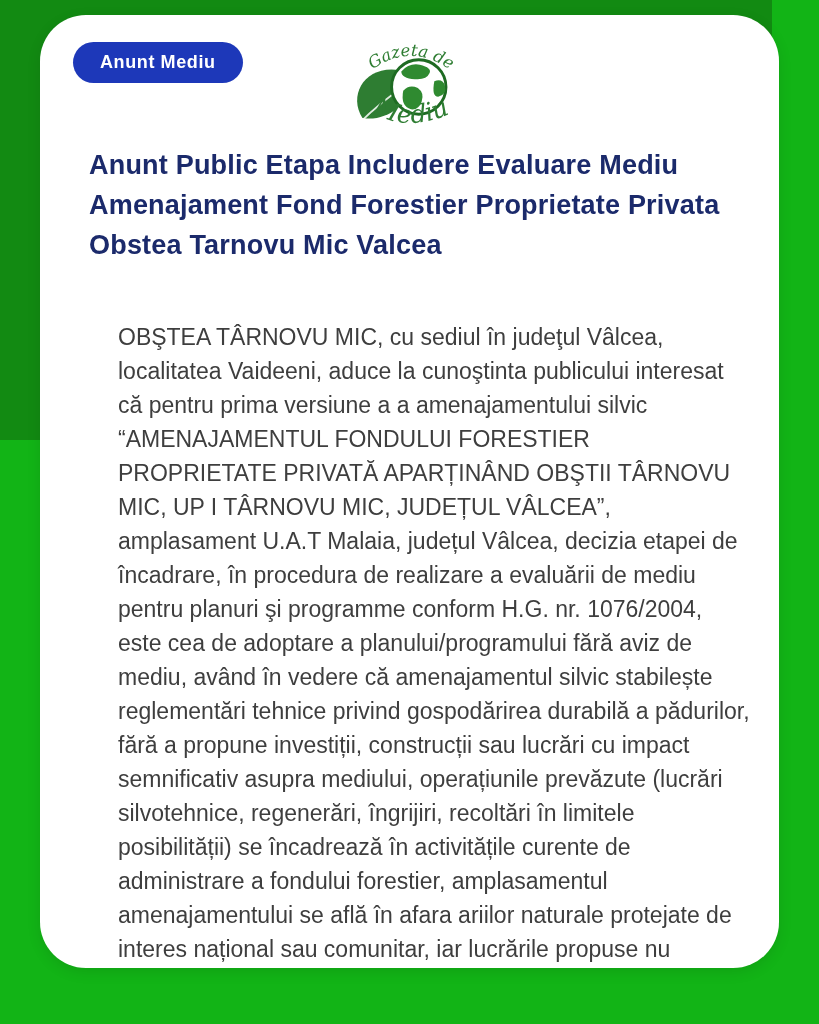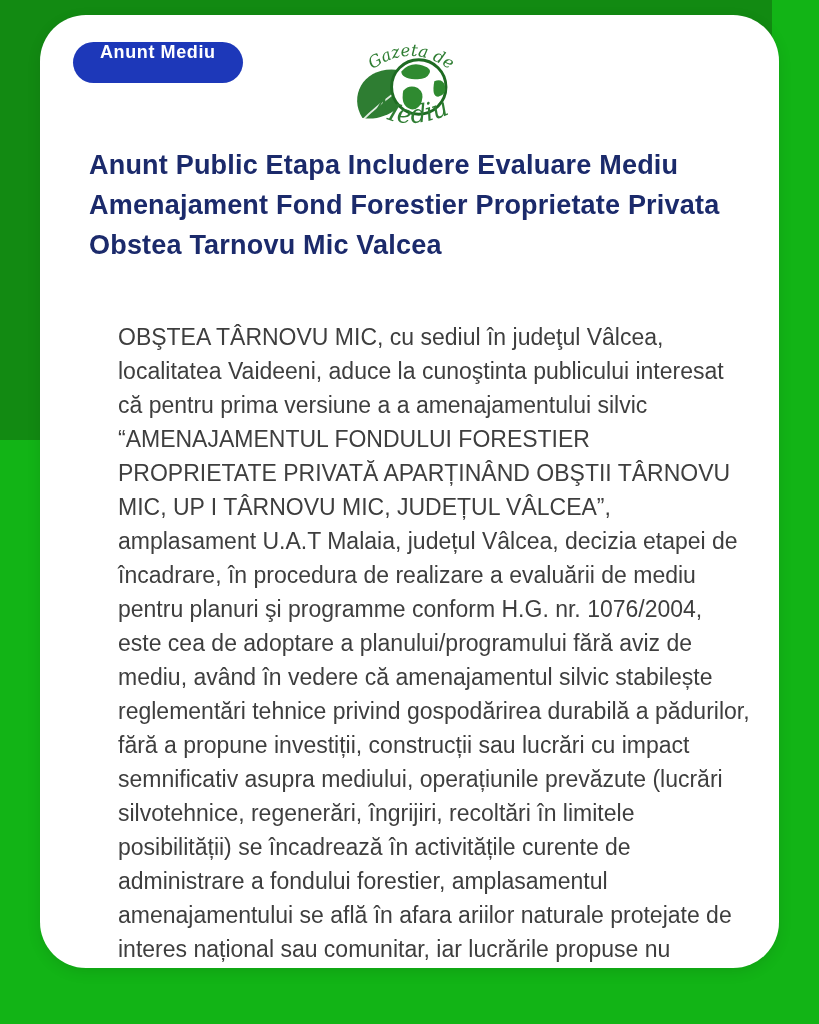--- a/index.html
+++ b/index.html
@@ -16,21 +16,21 @@
     background: var(--dark-green, #128A12);
     border-radius: 0 0 34px 0;
   }
   .card {
     position: absolute; left: 40px; top: 15px; width: 739px; height: 953px;
     background: #ffffff; border-radius: 46px; overflow: hidden;
     box-shadow: 0 4px 14px rgba(0,0,0,0.10);
   }
   .badge {
     position: absolute; left: 33px; top: 27px; height: 41px;
-    display: inline-flex; padding: 0 27px;
+    display: inline-flex; align-items: center; padding: 0 27px;
     background: var(--badge-blue, #1D38B9); color: #ffffff;
     font-weight: bold; font-size: 18px; letter-spacing: 0.6px;
     border: none; border-radius: 21px; cursor: pointer;
     font-family: "Liberation Sans", sans-serif;
   }
   .logo {
     position: absolute; left: 303px; top: 10px; width: 136px; height: 122px;
   }
   .logo text {
     font-family: "DejaVu Serif", serif; font-style: italic;

